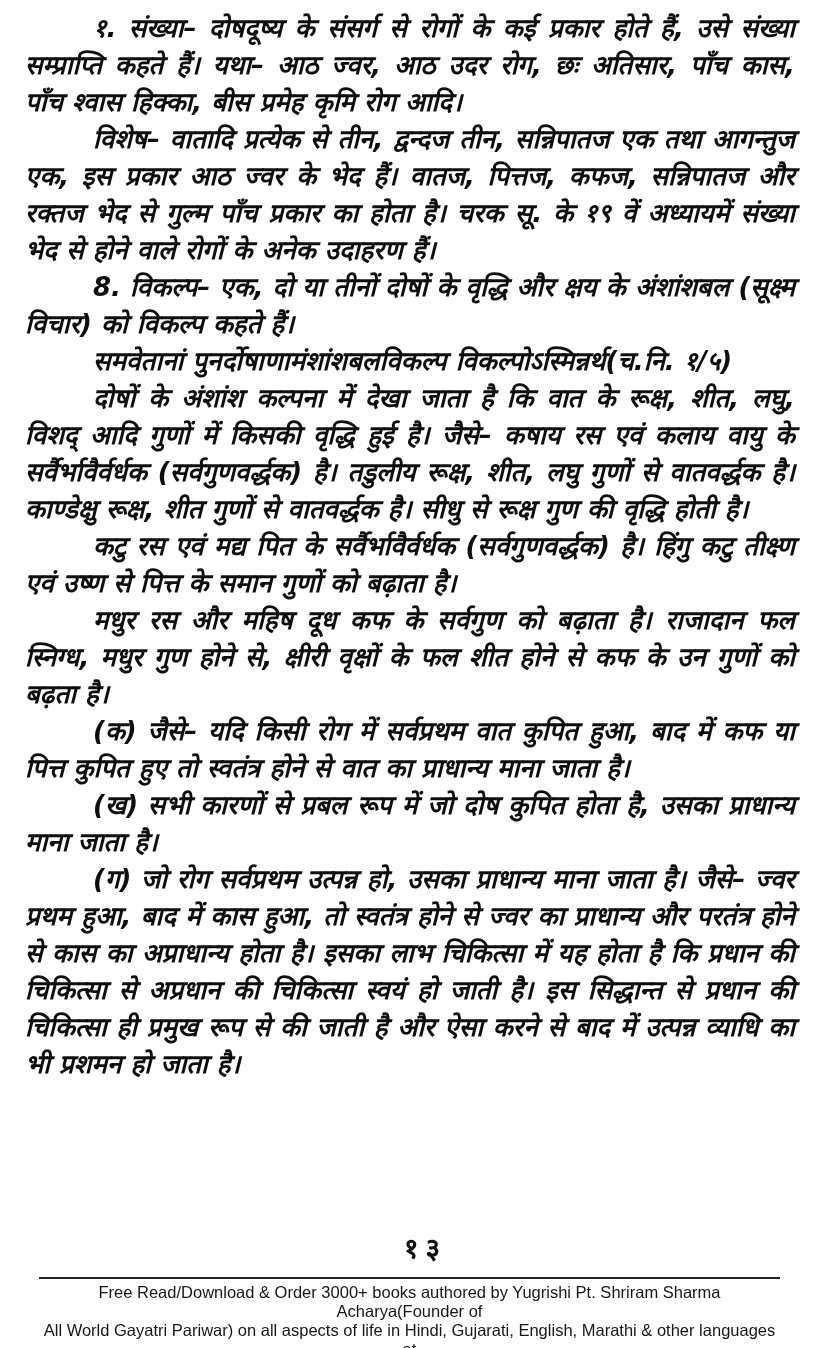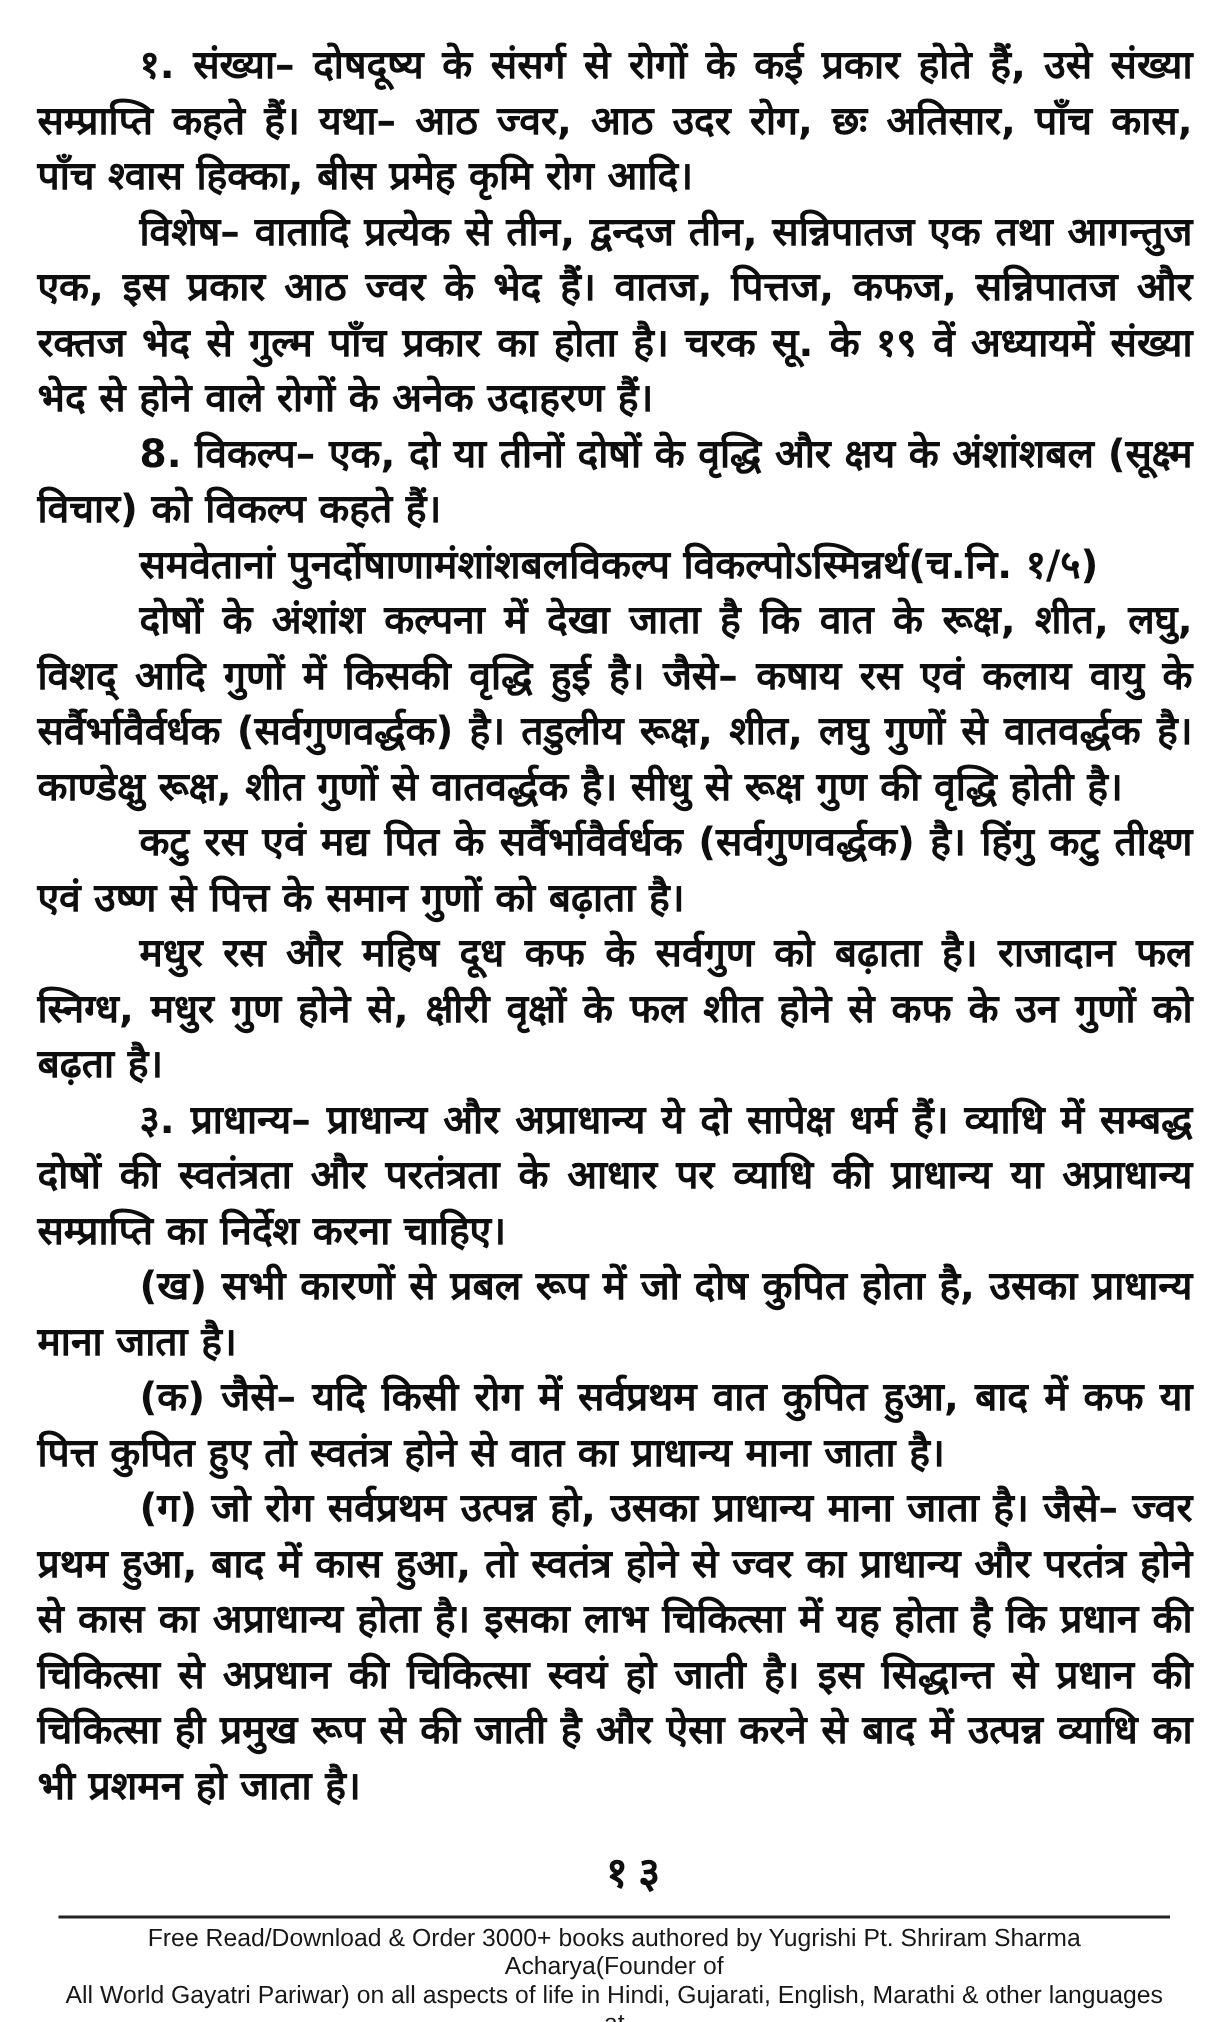--- a/index.html
+++ b/index.html
@@ -6,28 +6,29 @@
   .page {
     position: relative;
     width: 819px;
     height: 1348px;
     background: #ffffff;
     overflow: hidden;
     color: #0e0e0e;
   }
   .body-text {
     position: absolute;
-    top: 26px;
+    top: 10px;
     left: 25px;
     width: 770px;
     font-family: "DejaVu Sans", sans-serif;
     font-size: 26px;
     line-height: 37px;
     font-weight: 700;
     color: #0e0e0e;
+    font-style: italic;
   }
   .body-text p {
     margin: 0;
     text-align: justify;
     text-indent: 68px;
   }
   .body-text p strong {
     font-weight: 800;
   }
   .verse {
@@ -70,23 +71,22 @@
 <div class="page">
 
   <main class="body-text">
       <p><strong>१. संख्या– </strong>दोषदूष्य के संसर्ग से रोगों के कई प्रकार होते हैं, उसे संख्या सम्प्राप्ति कहते हैं। यथा– आठ ज्वर, आठ उदर रोग, छः अतिसार, पाँच कास, पाँच श्वास हिक्का, बीस प्रमेह कृमि रोग आदि।</p>
       <p><strong>विशेष– </strong>वातादि प्रत्येक से तीन, द्वन्दज तीन, सन्निपातज एक तथा आगन्तुज एक, इस प्रकार आठ ज्वर के भेद हैं। वातज, पित्तज, कफज, सन्निपातज और रक्तज भेद से गुल्म पाँच प्रकार का होता है। चरक सू. के १९ वें अध्यायमें संख्या भेद से होने वाले रोगों के अनेक उदाहरण हैं।</p>
       <p><strong>8. विकल्प– </strong>एक, दो या तीनों दोषों के वृद्धि और क्षय के अंशांशबल (सूक्ष्म विचार) को विकल्प कहते हैं।</p>
       <p class="verse">समवेतानां पुनर्दोषाणामंशांशबलविकल्प विकल्पोऽस्मिन्नर्थ<span class="verse-ref">(च.नि. १/५)</span></p>
       <p>दोषों के अंशांश कल्पना में देखा जाता है कि वात के रूक्ष, शीत, लघु, विशद् आदि गुणों में किसकी वृद्धि हुई है। जैसे– कषाय रस एवं कलाय वायु के सर्वैर्भावैर्वर्धक (सर्वगुणवर्द्धक) है। तडुलीय रूक्ष, शीत, लघु गुणों से वातवर्द्धक है। काण्डेक्षु रूक्ष, शीत गुणों से वातवर्द्धक है। सीधु से रूक्ष गुण की वृद्धि होती है।</p>
       <p>कटु रस एवं मद्य पित के सर्वैर्भावैर्वर्धक (सर्वगुणवर्द्धक) है। हिंगु कटु तीक्ष्ण एवं उष्ण से पित्त के समान गुणों को बढ़ाता है।</p>
       <p>मधुर रस और महिष दूध कफ के सर्वगुण को बढ़ाता है। राजादान फल स्निग्ध, मधुर गुण होने से, क्षीरी वृक्षों के फल शीत होने से कफ के उन गुणों को बढ़ता है।</p>
-      <p><strong>३. प्राधान्य– </strong>प्राधान्य और अप्राधान्य ये दो सापेक्ष धर्म हैं। व्याधि में सम्बद्ध दोषों की स्वतंत्रता और परतंत्रता के आधार पर व्याधि की प्राधान्य या अप्राधान्य सम्प्राप्ति का निर्देश करना चाहिए।</p>
+      <p>(क) जैसे– यदि किसी रोग में सर्वप्रथम वात कुपित हुआ, बाद में कफ या पित्त कुपित हुए तो स्वतंत्र होने से वात का प्राधान्य माना जाता है।</p>
       <p>(ख) सभी कारणों से प्रबल रूप में जो दोष कुपित होता है, उसका प्राधान्य माना जाता है।</p>
-      <p>(क) जैसे– यदि किसी रोग में सर्वप्रथम वात कुपित हुआ, बाद में कफ या पित्त कुपित हुए तो स्वतंत्र होने से वात का प्राधान्य माना जाता है।</p>
       <p>(ग) जो रोग सर्वप्रथम उत्पन्न हो, उसका प्राधान्य माना जाता है। जैसे– ज्वर प्रथम हुआ, बाद में कास हुआ, तो स्वतंत्र होने से ज्वर का प्राधान्य और परतंत्र होने से कास का अप्राधान्य होता है। इसका लाभ चिकित्सा में यह होता है कि प्रधान की चिकित्सा से अप्रधान की चिकित्सा स्वयं हो जाती है। इस सिद्धान्त से प्रधान की चिकित्सा ही प्रमुख रूप से की जाती है और ऐसा करने से बाद में उत्पन्न व्याधि का भी प्रशमन हो जाता है।</p>
     </main>
 
   <div class="page-number">१३</div>
 
   <div class="footer">
     <div>Free Read/Download &amp; Order 3000+ books authored by Yugrishi Pt. Shriram Sharma Acharya(Founder of</div>
     <div>All World Gayatri Pariwar) on all aspects of life in Hindi, Gujarati, English, Marathi &amp; other languages at</div>
 
   </div>

